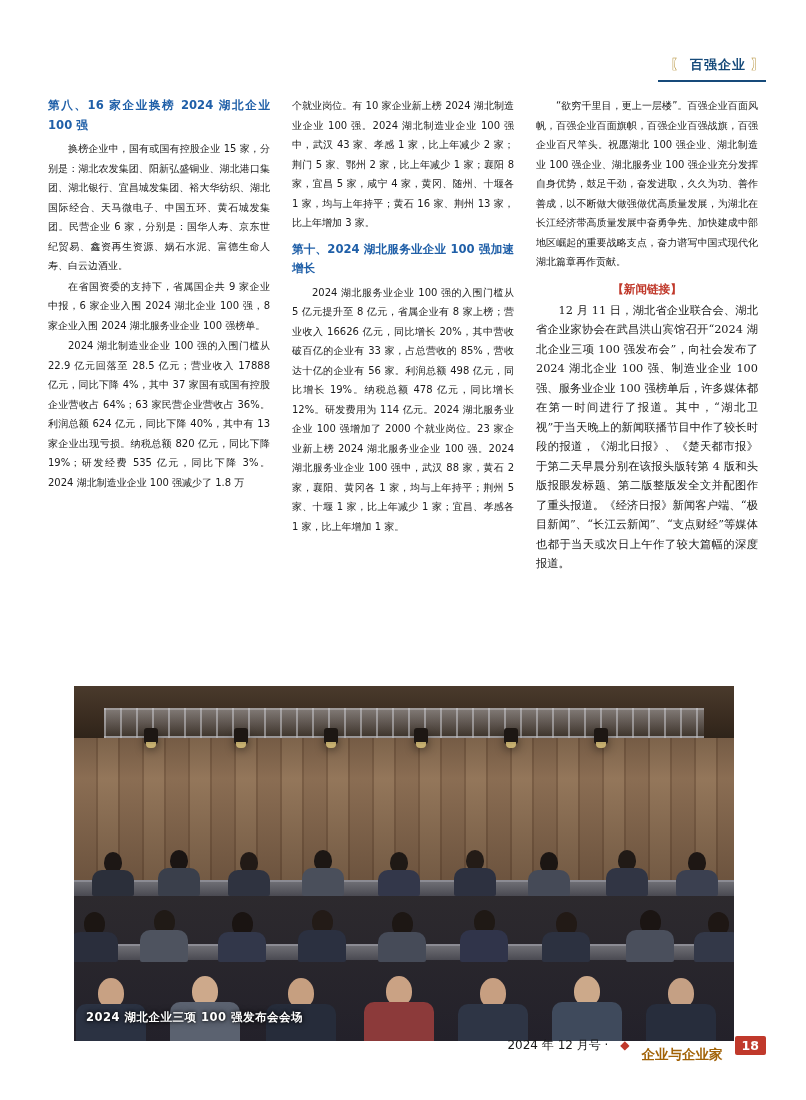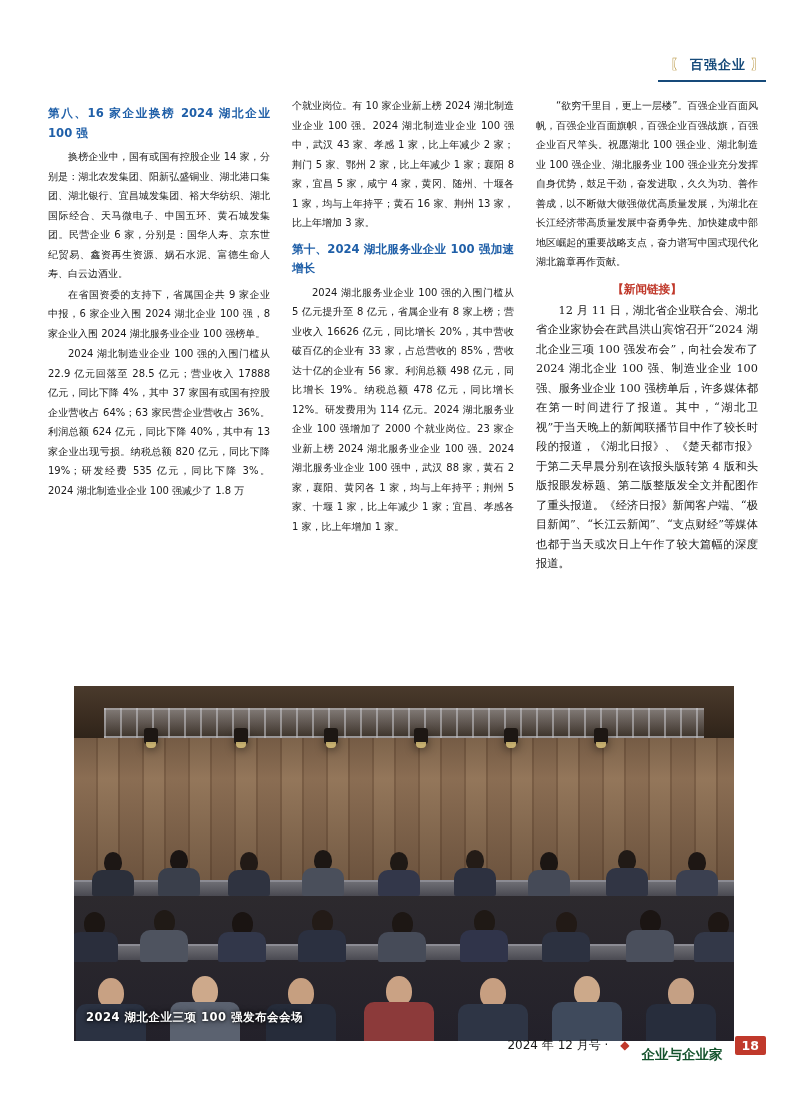--- a/index.html
+++ b/index.html
@@ -73,21 +73,21 @@
   p.noindent { text-indent: 0; }
   h3.subhead {
     margin: 7px 0 4px 0;
     font-size: 11.6px;
     line-height: 19.5px;
     font-weight: bold;
     color: #1f5fa8;
     text-align: justify;
     text-indent: 0;
   }
-  h3.subhead.first { margin-top: 8px; }
+  h3.subhead.first { margin-top: 0; }
 
   .link-tag {
     margin: 10px 0 4px 0;
     text-align: center;
     font-size: 11.6px;
     font-weight: bold;
     color: #c0392b;
   }
   p.serif {
     font-family: "DejaVu Serif", "Liberation Serif", serif;
@@ -203,21 +203,21 @@
     position: absolute;
     right: 40px;
     bottom: 36px;
     display: flex;
     align-items: center;
     gap: 12px;
     font-size: 12px;
     color: #1a1a1a;
   }
   .footer .mag {
-    color: #14532d;
+    color: #a16207;
     font-weight: bold;
     font-size: 13.5px;
     font-family: "DejaVu Serif", "Liberation Serif", serif;
     margin-top: 20px;
   }
   .footer .dot {
     color: #c0392b;
     font-size: 12px;
   }
   .pagenum {
@@ -240,21 +240,21 @@
     <span class="brk">〖</span>
     <span>百强企业</span>
     <span class="brk">〗</span>
   </div>
   <div class="header-rule"></div>
 
   <div class="columns">
 
     <div class="col">
       <h3 class="subhead first">第八、16 家企业换榜 2024 湖北企业 100 强</h3>
-      <p>换榜企业中，国有或国有控股企业 14 家，分别是：湖北农发集团、阳新弘盛铜业、湖北港口集团、湖北银行、宜昌城发集团、裕大华纺织、湖北国际经合、天马微电子、中国五环、黄石城发集团。民营企业 6 家，分别是：国华人寿、京东世纪贸易、鑫资再生资源、娲石水泥、富德生命人寿、白云边酒业。</p>
+      <p>换榜企业中，国有或国有控股企业 15 家，分别是：湖北农发集团、阳新弘盛铜业、湖北港口集团、湖北银行、宜昌城发集团、裕大华纺织、湖北国际经合、天马微电子、中国五环、黄石城发集团。民营企业 6 家，分别是：国华人寿、京东世纪贸易、鑫资再生资源、娲石水泥、富德生命人寿、白云边酒业。</p>
       <p>在省国资委的支持下，省属国企共 9 家企业中报，6 家企业入围 2024 湖北企业 100 强，8 家企业入围 2024 湖北服务业企业 100 强榜单。</p>
       <p>2024 湖北制造业企业 100 强的入围门槛从 22.9 亿元回落至 28.5 亿元；营业收入 17888 亿元，同比下降 4%，其中 37 家国有或国有控股企业营收占 64%；63 家民营企业营收占 36%。利润总额 624 亿元，同比下降 40%，其中有 13 家企业出现亏损。纳税总额 820 亿元，同比下降 19%；研发经费 535 亿元，同比下降 3%。2024 湖北制造业企业 100 强减少了 1.8 万</p>
     </div>
 
     <div class="col">
       <p class="noindent">个就业岗位。有 10 家企业新上榜 2024 湖北制造业企业 100 强。2024 湖北制造业企业 100 强中，武汉 43 家、孝感 1 家，比上年减少 2 家；荆门 5 家、鄂州 2 家，比上年减少 1 家；襄阳 8 家，宜昌 5 家，咸宁 4 家，黄冈、随州、十堰各 1 家，均与上年持平；黄石 16 家、荆州 13 家，比上年增加 3 家。</p>
       <h3 class="subhead">第十、2024 湖北服务业企业 100 强加速增长</h3>
       <p>2024 湖北服务业企业 100 强的入围门槛从 5 亿元提升至 8 亿元，省属企业有 8 家上榜；营业收入 16626 亿元，同比增长 20%，其中营收破百亿的企业有 33 家，占总营收的 85%，营收达十亿的企业有 56 家。利润总额 498 亿元，同比增长 19%。纳税总额 478 亿元，同比增长 12%。研发费用为 114 亿元。2024 湖北服务业企业 100 强增加了 2000 个就业岗位。23 家企业新上榜 2024 湖北服务业企业 100 强。2024 湖北服务业企业 100 强中，武汉 88 家，黄石 2 家，襄阳、黄冈各 1 家，均与上年持平；荆州 5 家、十堰 1 家，比上年减少 1 家；宜昌、孝感各 1 家，比上年增加 1 家。</p>
     </div>
 

